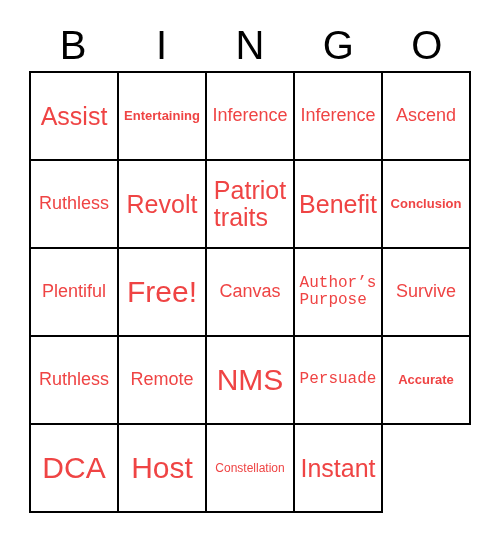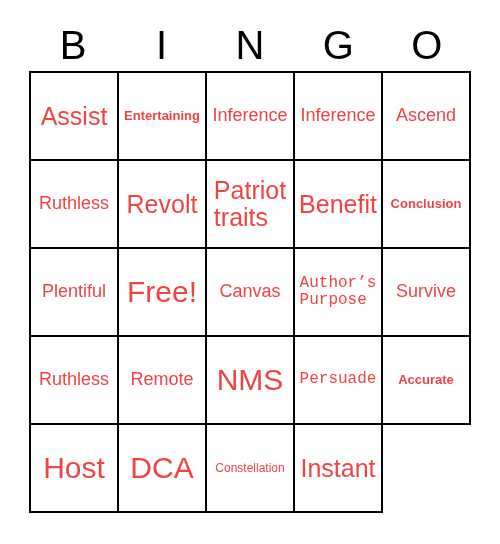--- a/index.html
+++ b/index.html
@@ -162,24 +162,24 @@
       <span class="cell-text sz-xl">NMS</span>
     </div>
     <div class="bingo-cell">
       <span class="cell-text sz-sm">Persuade</span>
     </div>
 
     <div class="bingo-cell">
       <span class="cell-text sz-xs">Accurate</span>
     </div>
     <div class="bingo-cell">
-      <span class="cell-text sz-xl">Host</span>
+      <span class="cell-text sz-xl">DCA</span>
     </div>
     <div class="bingo-cell">
-      <span class="cell-text sz-xl">DCA</span>
+      <span class="cell-text sz-xl">Host</span>
     </div>
     <div class="bingo-cell">
       <span class="cell-text sz-xxs">Constellation</span>
     </div>
     <div class="bingo-cell">
       <span class="cell-text sz-lg">Instant</span>
     </div>
 
   </div>
 </div>

